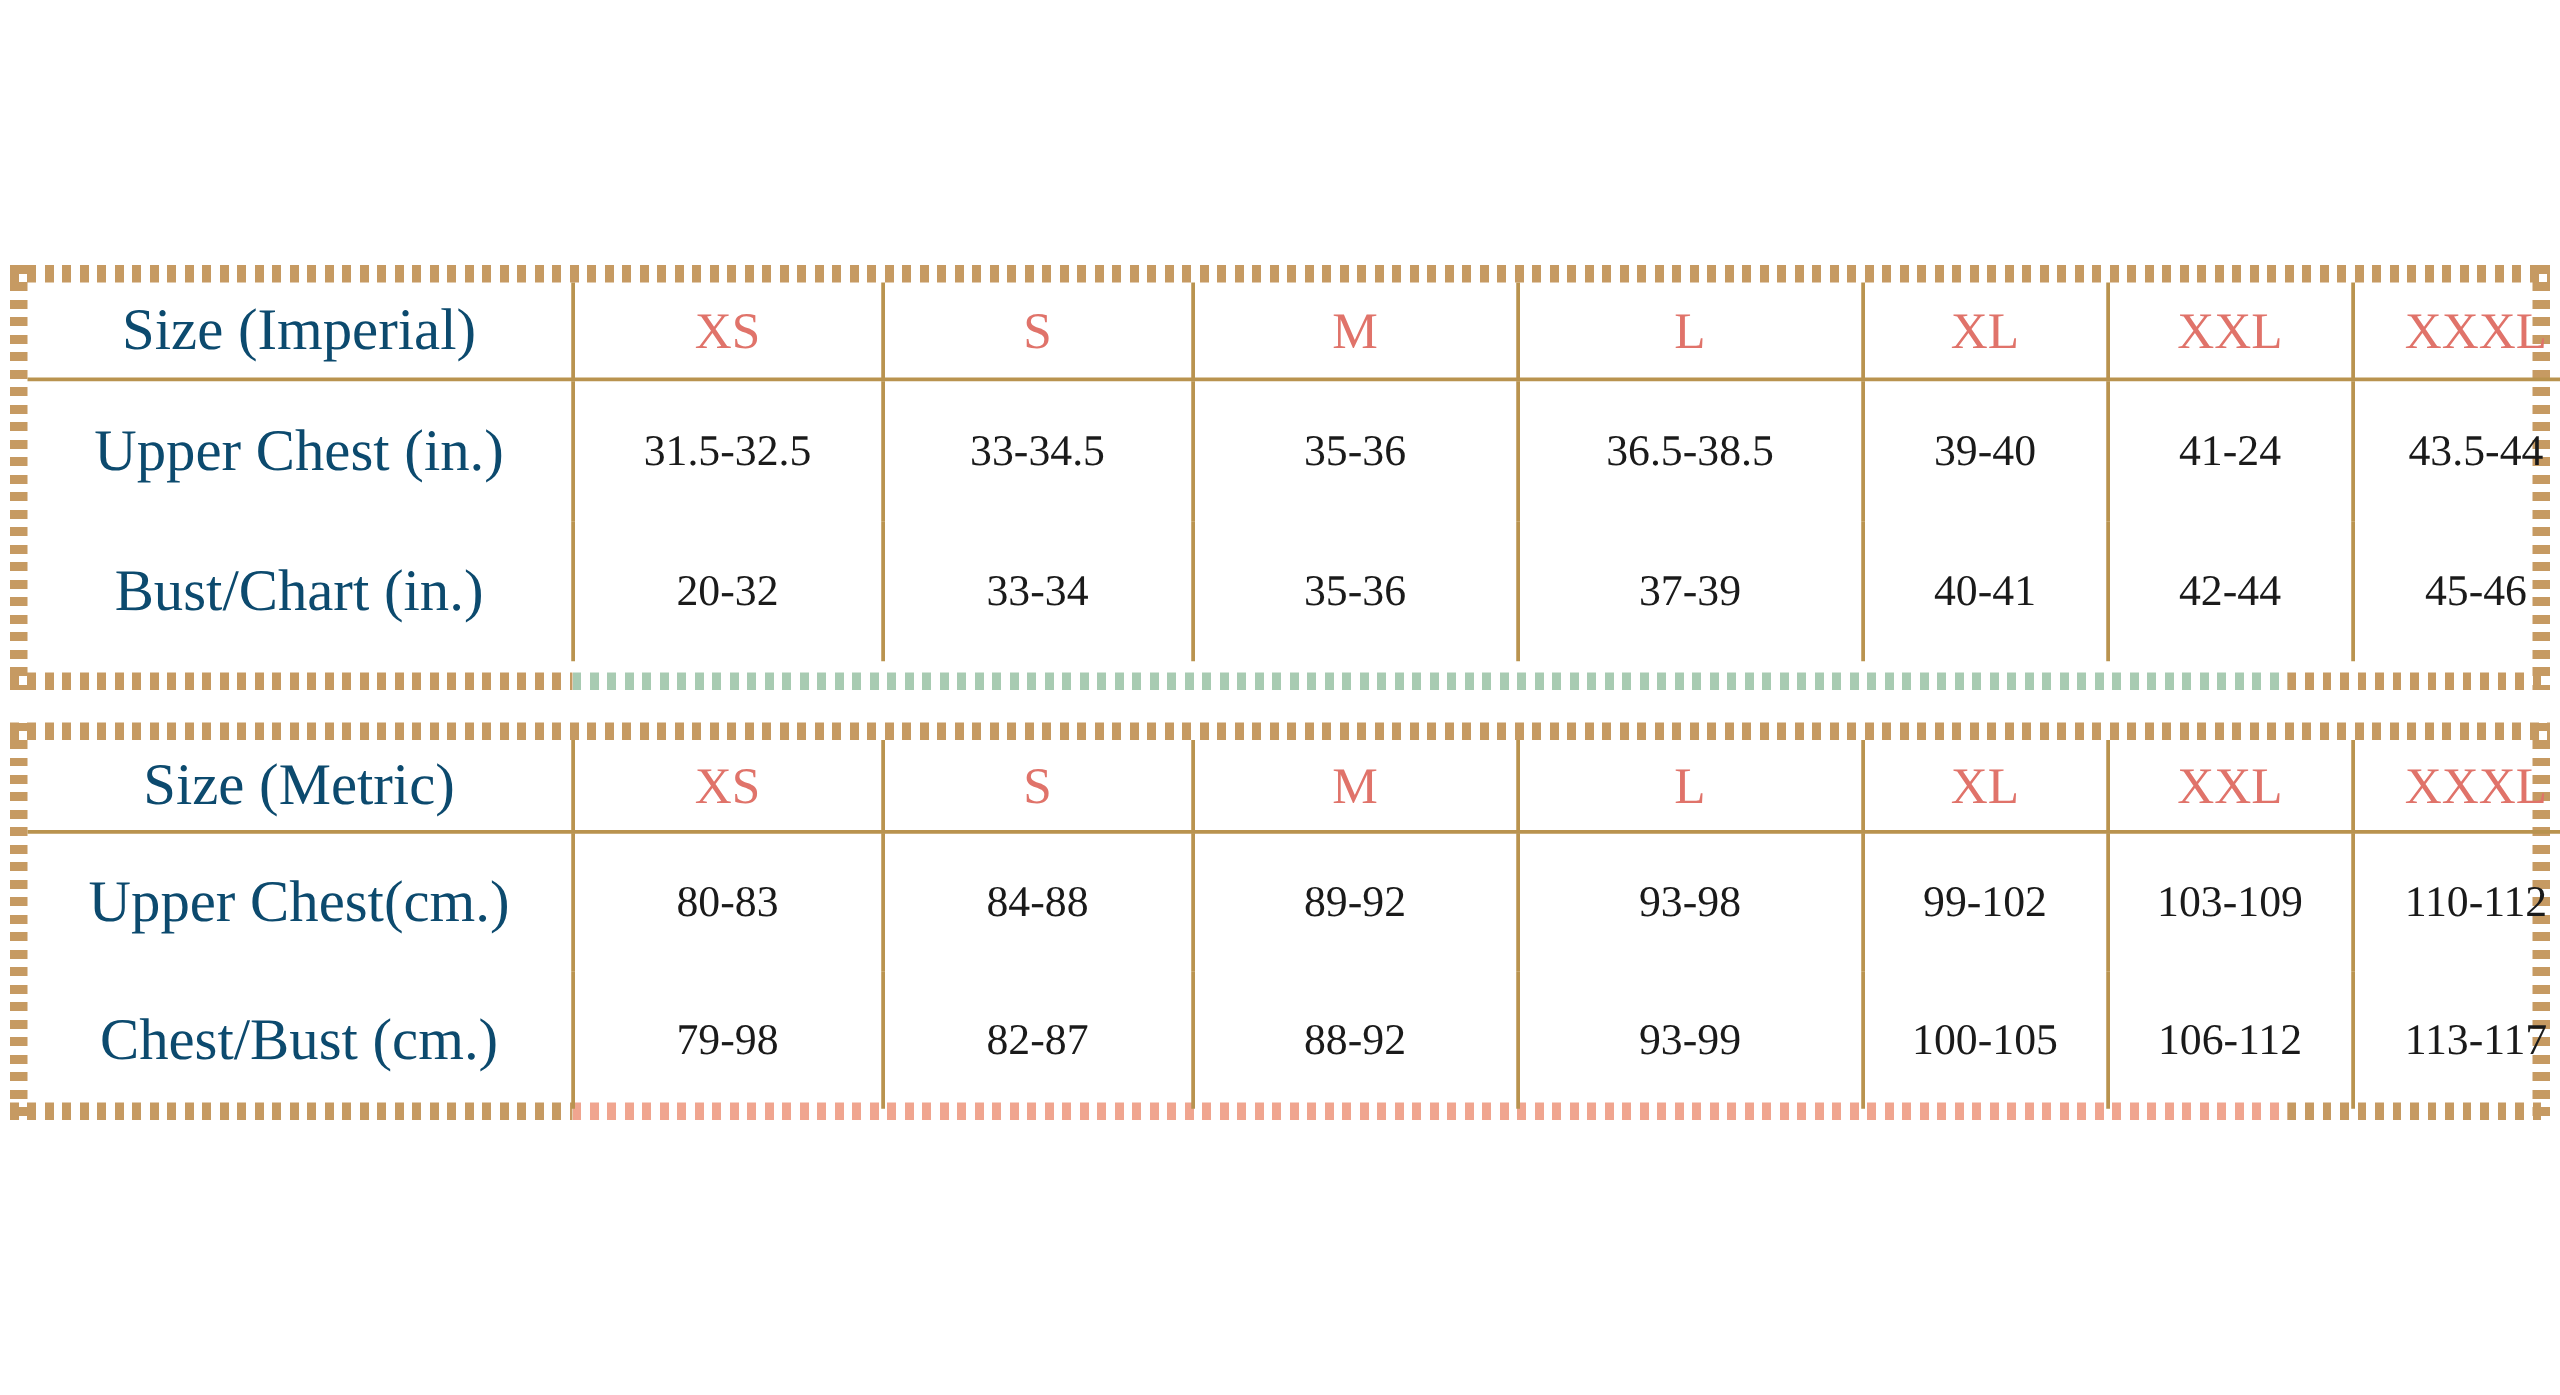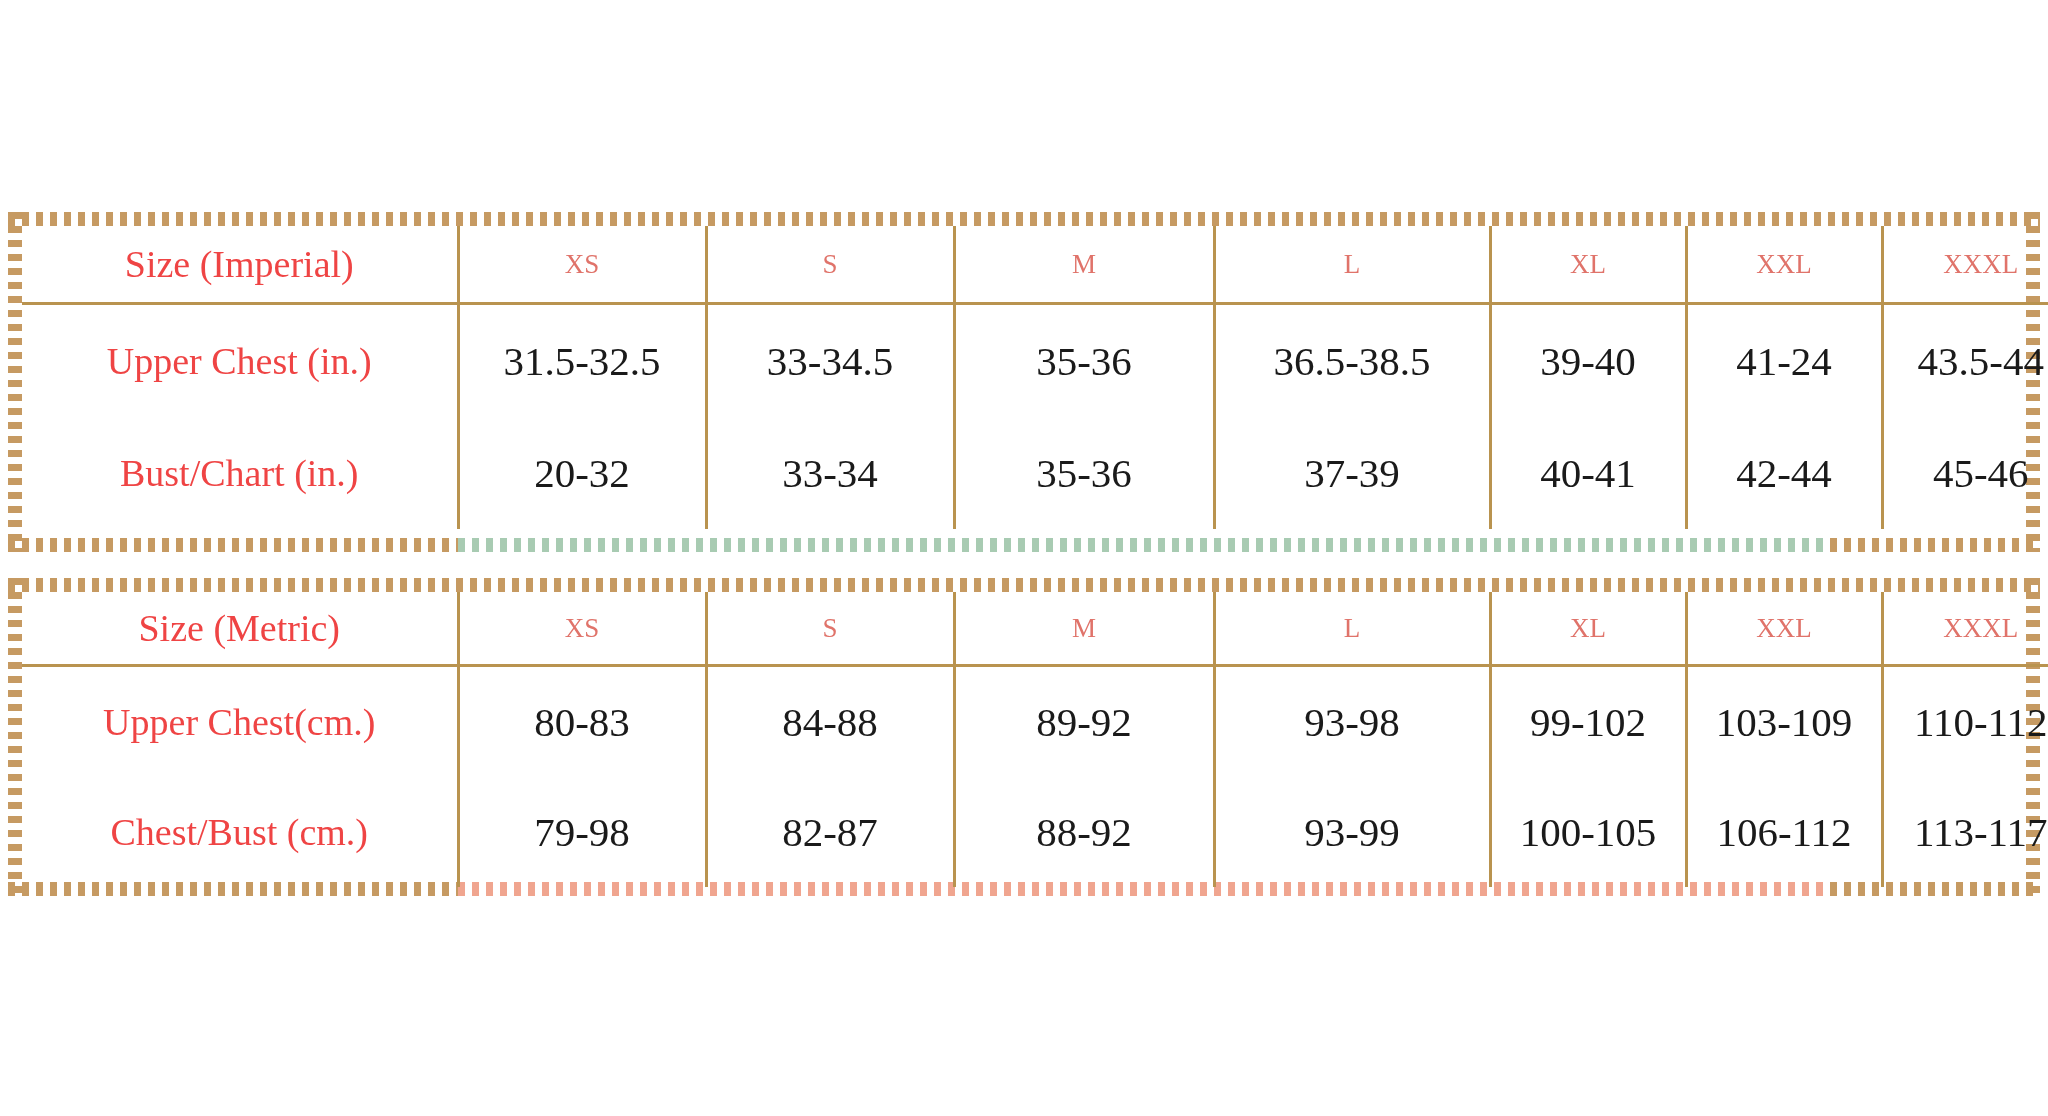--- a/index.html
+++ b/index.html
@@ -95,31 +95,31 @@
   }
   table.sizetable td:last-child { border-right: none; }
 
   table.sizetable tr.header-row td {
     border-bottom: 3px solid #b9934f;
   }
 
   td.rowlabel {
     text-align: left;
     padding-left: 16px;
-    color: #ef4444;
-    font-size: 38px;
+    color: #0c4a6e;
+    font-size: 47px;
     white-space: nowrap;
   }
   td.sizehead {
     color: #e0736a;
-    font-size: 27px;
+    font-size: 41px;
   }
   td.value {
     color: #1a1a1a;
-    font-size: 41px;
+    font-size: 35px;
   }
 
   #imperial-table tr.header-row td { height: 76px; }
   #imperial-table tr.data-row   td { height: 112px; }
 
   #metric-table tr.header-row td { height: 72px; }
   #metric-table tr.data-row   td { height: 110px; }
 
   
   col.c0 { width: 436px; }

